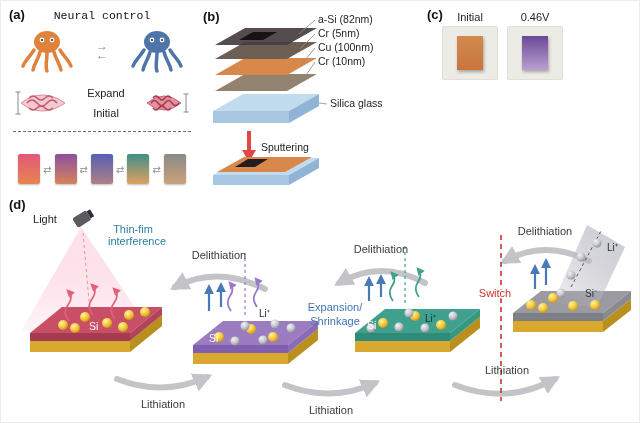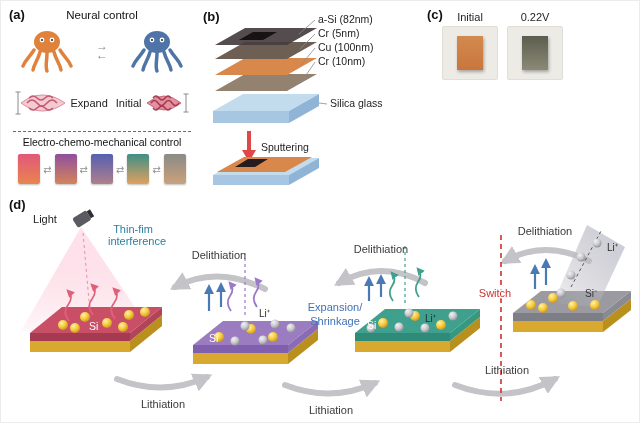--- a/index.html
+++ b/index.html
@@ -9,28 +9,28 @@
     font-family: "Liberation Sans", sans-serif; color: #222; overflow: hidden;
     border: 1px solid #ececec;
   }
   .abs { position: absolute; }
   .plabel { font-weight: 700; font-size: 13px; color: #111; }
   svg text { font-family: "Liberation Sans", sans-serif; }
 
   
   .panel-a { left: 6px; top: 4px; width: 190px; height: 188px; }
   .a-title { position: absolute; left: 0; top: 4px; width: 100%; text-align: center;
-             font-size: 11.5px; color: #111; }
+             font-size: 11.5px; color: #111; font-family: Liberation Mono, monospace; }
   .octo-row { position: absolute; left: 12px; top: 20px; width: 166px; height: 52px;
               display: flex; align-items: center; justify-content: space-between; }
   .octo-arrows { display: flex; flex-direction: column; line-height: 9px;
                  color: #8a8a8a; font-size: 12px; text-align: center; }
   .muscle-row { position: absolute; left: 8px; top: 76px; width: 174px; height: 44px;
                 display: flex; align-items: center; justify-content: space-between; }
-  .es-col { display: flex; flex-direction: row; align-items: center; gap: 8px;
+  .es-col { display: flex; flex-direction: column; align-items: center; gap: 8px;
             font-size: 11px; color: #222; }
   .a-dash { position: absolute; left: 6px; top: 126px; width: 178px;
             border-top: 1.5px dashed #6a6a6a; }
   .a-sub { position: absolute; left: 0; top: 131px; width: 100%; text-align: center;
            font-size: 10.5px; color: #111; }
   .swatch-row { position: absolute; left: 0; top: 148px; width: 100%; height: 32px;
                 display: flex; align-items: center; justify-content: center; gap: 2px; }
   .swatch { width: 22px; height: 30px; border-radius: 2px; box-shadow: 0 1px 2px rgba(0,0,0,.25); }
   .sw-arrow { font-size: 10px; color: #909090; padding: 0 1px; }
 
@@ -112,21 +112,20 @@
         <path d="M4,19 Q21,5 38,19 Q21,33 4,19 Z" fill="#e4909f" stroke="#c96a7c" stroke-width="1"></path>
         <g fill="none" stroke="#a63a50" stroke-width="1.5">
           <path d="M8,19 q3.5,-5 7,0 q3.5,5 7,0 q3.5,-5 7,0 q3.5,5 7,0"></path>
           <path d="M10,14 q3,-4 6,0 q3,4 6,0 q3,-4 6,0"></path>
           <path d="M10,24 q3,4 6,0 q3,-4 6,0 q3,4 6,0"></path>
         </g>
       </svg>
     </div>
 
     <div class="a-dash"></div>
-    <div class="a-sub">Electro-chemo-mechanical control</div>
 
     <div class="swatch-row">
       <div class="swatch" style="background: linear-gradient(rgb(226, 88, 120), rgb(232, 133, 79));"></div>
       <span class="sw-arrow">⇄</span>
       <div class="swatch" style="background: linear-gradient(rgb(143, 79, 159), rgb(212, 132, 90));"></div>
       <span class="sw-arrow">⇄</span>
       <div class="swatch" style="background: linear-gradient(rgb(85, 96, 178), rgb(176, 127, 138));"></div>
       <span class="sw-arrow">⇄</span>
       <div class="swatch" style="background: linear-gradient(rgb(63, 143, 134), rgb(224, 160, 95));"></div>
       <span class="sw-arrow">⇄</span>
@@ -185,23 +184,23 @@
   <div class="abs panel-c">
     <div class="abs plabel" style="left:2px; top:2px;">(c)</div>
     <div class="c-grid">
       <div class="c-cell">
         <div class="c-label">Initial</div>
         <div class="c-photo">
           <div class="c-chip" style="background: linear-gradient(rgb(210, 138, 78), rgb(201, 118, 61));"></div>
         </div>
       </div>
       <div class="c-cell">
-        <div class="c-label">0.22V</div>
+        <div class="c-label">0.46V</div>
         <div class="c-photo">
-          <div class="c-chip" style="background: linear-gradient(rgb(92, 93, 78), rgb(138, 138, 118));"></div>
+          <div class="c-chip" style="background: linear-gradient(rgb(106, 72, 152), rgb(185, 160, 208));"></div>
         </div>
       </div>
     </div>
   </div>
 
   <svg class="abs panel-d" width="632" height="228" viewBox="0 0 632 228">
     <defs>
       <radialGradient id="gY" cx="35%" cy="30%" r="75%">
         <stop offset="0%" stop-color="#fff3a0"></stop>
           <stop offset="55%" stop-color="#f5c93e"></stop>

